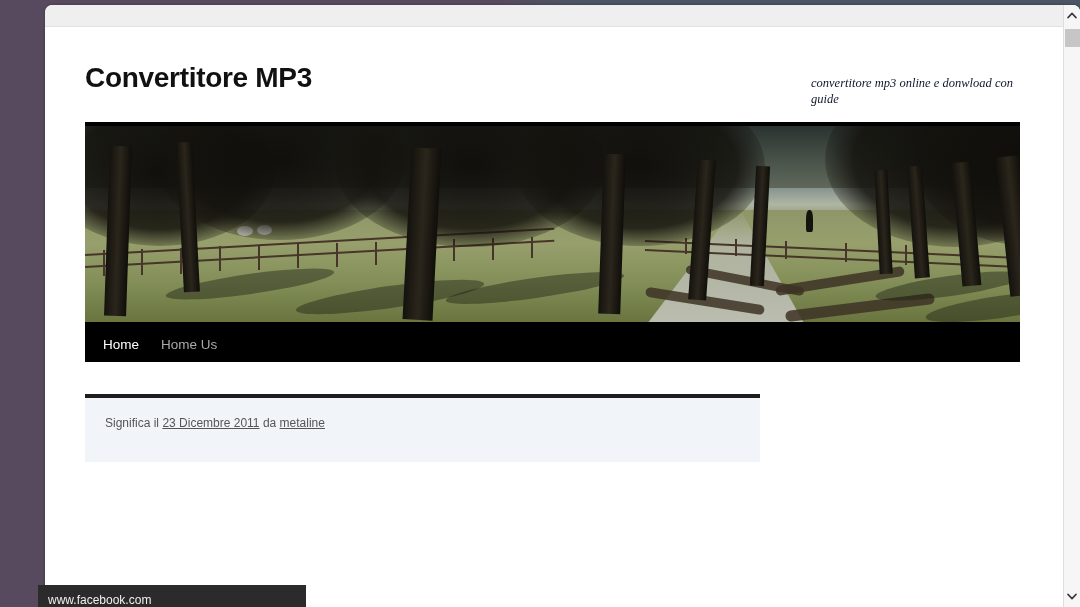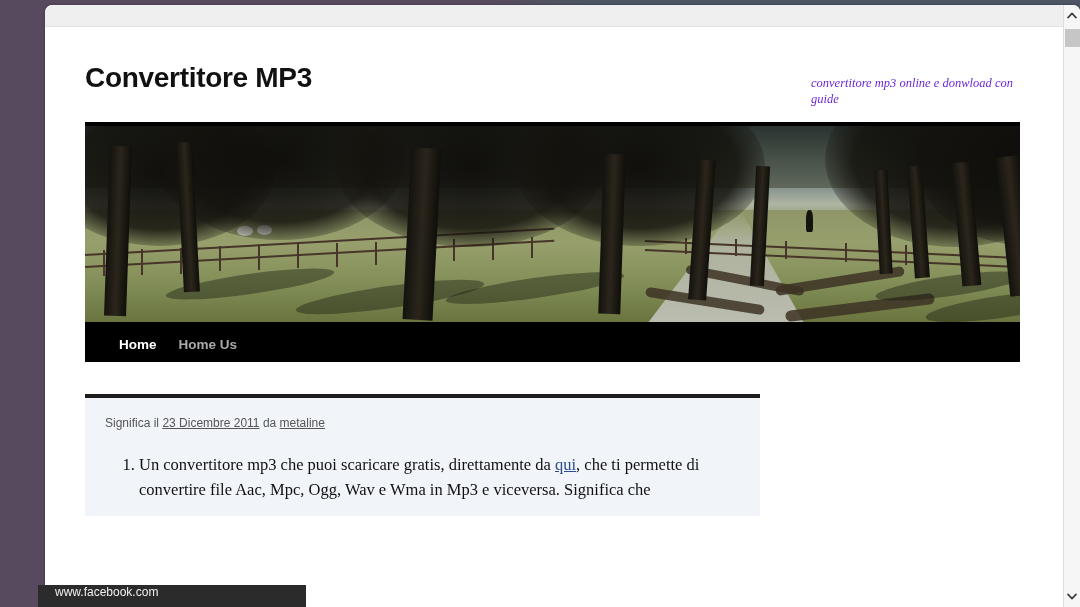--- a/index.html
+++ b/index.html
@@ -82,21 +82,21 @@
     letter-spacing: -0.3px;
   }
   #site-description {
     position: absolute;
     right: 2px; top: 48px;
     width: 230px;
     font-family: "Liberation Serif", serif;
     font-style: italic;
     font-size: 12.5px;
     line-height: 16px;
-    color: #6d28d9;
+    color: #0f172a;
   }
   
   #banner {
     position: relative;
     margin-left: 20px;
     width: 935px; height: 204px;
     background: #000000;
     overflow: hidden;
   }
   #banner-photo {
@@ -176,22 +176,21 @@
     background: #14140f;
     border-radius: 40% 40% 20% 20%;
   }
   
   #nav-menu {
     margin-left: 20px;
     width: 935px; height: 36px;
     background: #000000;
     display: flex;
     align-items: center;
-    padding-left: 34px;
-    font-weight: bold;
+    padding-left: 18px;
   }
   .nav-item {
     font-size: 13.5px;
     color: #aaaaaa;
     margin-right: 22px;
     cursor: pointer;
     white-space: nowrap;
   }
   .nav-item.active { color: #ffffff; }
   
@@ -284,22 +283,22 @@
   
   #status-bar {
     position: absolute;
     left: 38px; bottom: 0;
     height: 22px;
     min-width: 268px;
     background: #2b2b2b;
     color: #f0f0f0;
     font-size: 12px;
     display: flex;
-    align-items: flex-start;
-    padding: 0 17px;
+    align-items: flex-end;
+    padding: 0 10px;
     z-index: 40;
   }
 </style>
 </head>
 <body>
 
 <div id="browser-window">
 
   <div id="chrome-strip"></div>
 
@@ -397,23 +396,20 @@
         <div id="content">
           <div id="post-meta">
             <span>Significa il</span>
             <a href="#">23 Dicembre 2011</a>
             <span>da</span>
             <a href="#">metaline</a>
           </div>
 
           <div class="post-body">
 
-            <ol>
-              <li><span>Un convertitore mp3 che puoi scaricare gratis, direttamente da </span><a class="inline" href="#">qui</a><span>, che ti permette di convertire file Aac, Mpc, Ogg, Wav e Wma in Mp3 e viceversa. Significa che</span></li>
-            </ol>
           </div>
         </div>
 
         <div id="sidebar">
         </div>
 
       </div>
 
     </div>
   </div>

